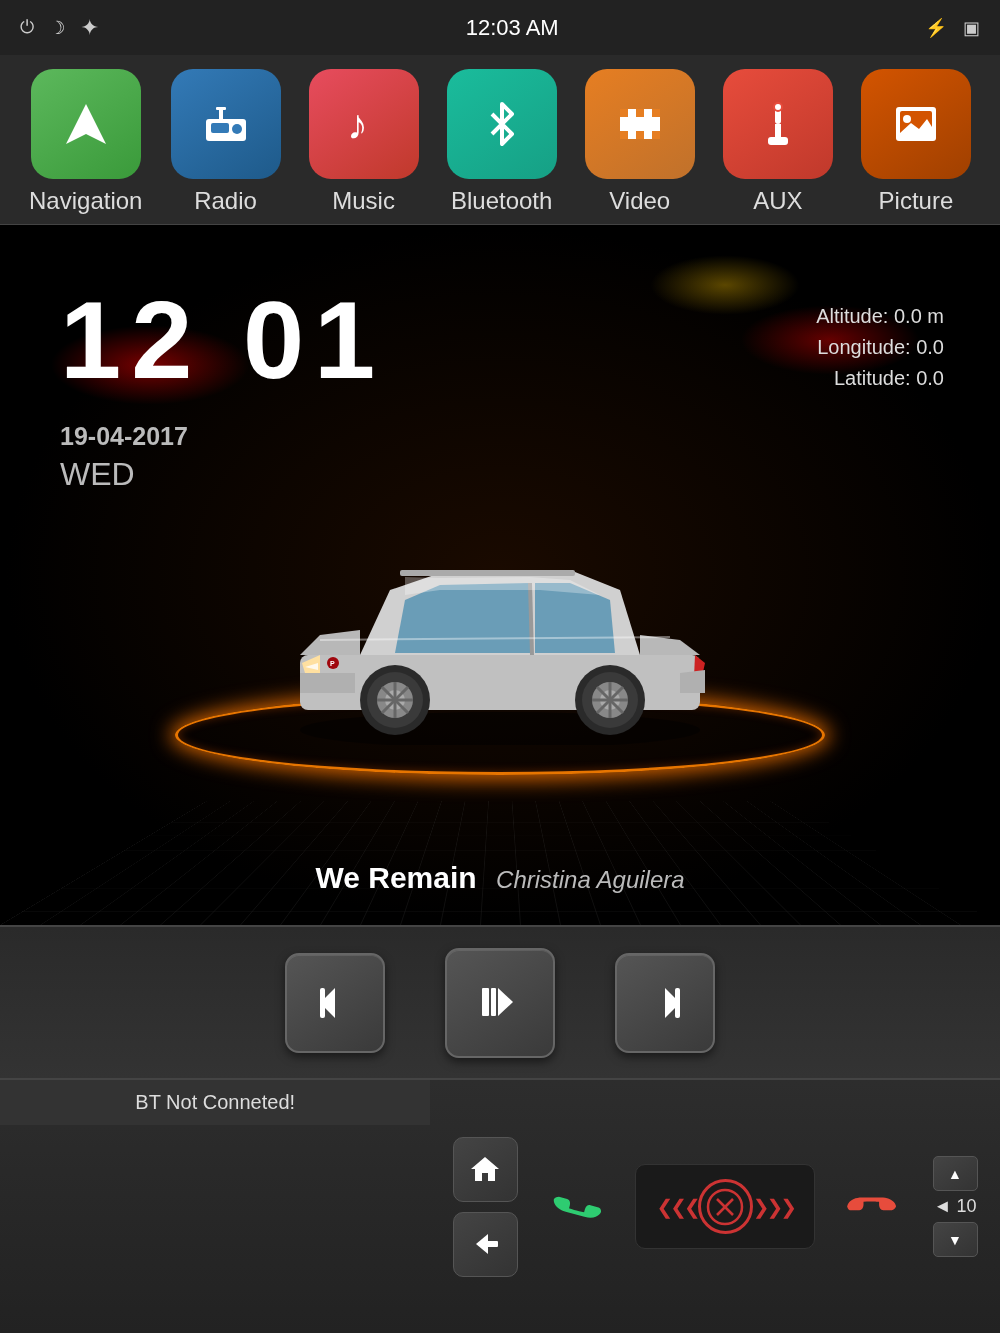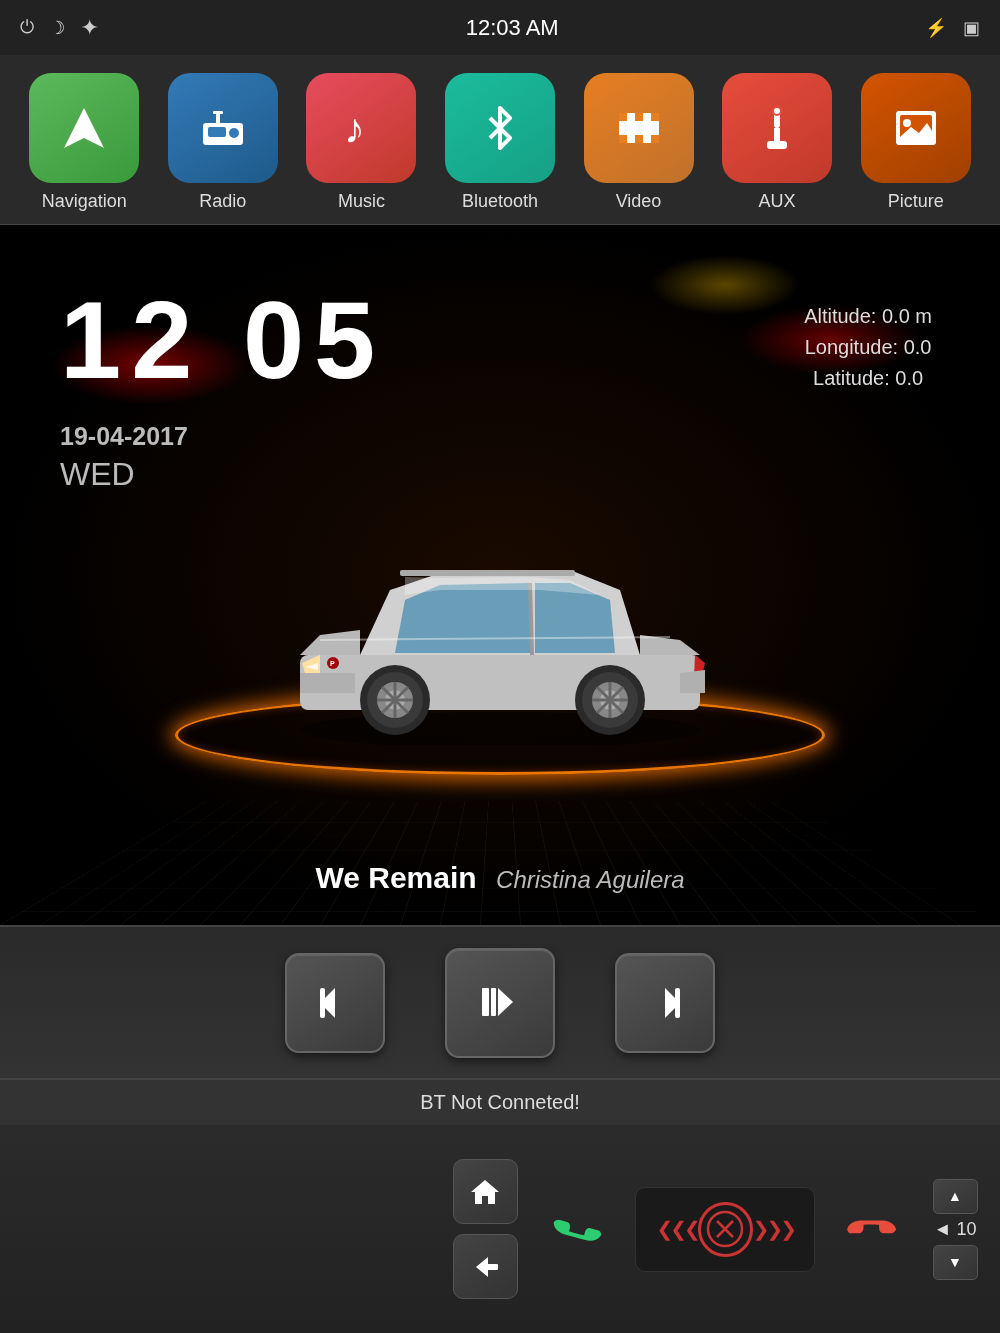--- a/index.html
+++ b/index.html
@@ -49,21 +49,21 @@
       width: 110px;
       height: 110px;
       border-radius: 22px;
       display: flex;
       align-items: center;
       justify-content: center;
       font-size: 46px;
       color: white;
     }
     .app-label {
-      font-size: 18px;
+      font-size: 24px;
       color: #ddd;
       text-align: center;
     }
     .icon-nav { background: linear-gradient(145deg, #5cb85c, #3a9a3a); }
     .icon-radio { background: linear-gradient(145deg, #337ab7, #1e5a8a); }
     .icon-music { background: linear-gradient(145deg, #e74c5e, #c0392b); }
     .icon-bluetooth { background: linear-gradient(145deg, #1abc9c, #16a085); }
     .icon-video { background: linear-gradient(145deg, #e67e22, #c0712b); }
     .icon-aux { background: linear-gradient(145deg, #e74c3c, #c0392b); }
     .icon-picture { background: linear-gradient(145deg, #d35400, #a04000); }
@@ -141,22 +141,22 @@
     .day-display {
       font-size: 32px;
       color: #bbb;
       margin-top: 5px;
     }
 
     
     .gps-info {
       position: absolute;
       top: 80px;
-      right: 68px;
-      text-align: center;
+      right: 56px;
+      text-align: right;
     }
     .gps-row {
       font-size: 20px;
       color: #ddd;
       margin-bottom: 8px;
     }
 
     
     .car-platform {
       position: absolute;
@@ -250,22 +250,20 @@
       font-size: 32px;
       color: white;
     }
 
     
     .bottom-bar {
       width: 100%;
       height: 253px;
       background: linear-gradient(180deg, #2d2d2d, #222);
       display: flex;
-      flex-direction: column;
-      align-items: flex-end;
     }
 
     .bt-status {
       width: 100%;
       height: 45px;
       display: flex;
       align-items: center;
       justify-content: center;
       font-size: 20px;
       color: #ddd;
@@ -476,21 +474,21 @@
   </div>
 </div>
 
 <div class="main-content">
   <div class="glow-left"></div>
   <div class="glow-right"></div>
   <div class="glow-top-right"></div>
 
   <div class="time-display">
     <div class="time-big">
-      <span>12</span>&nbsp;<span>05</span>
+      <span>12</span>&nbsp;<span>01</span>
     </div>
     <div class="date-display">19-04-2017</div>
     <div class="day-display">WED</div>
   </div>
 
   <div class="gps-info">
     <div class="gps-row">
       <span>Altitude:</span>
       <span>0.0 m</span>
     </div>

